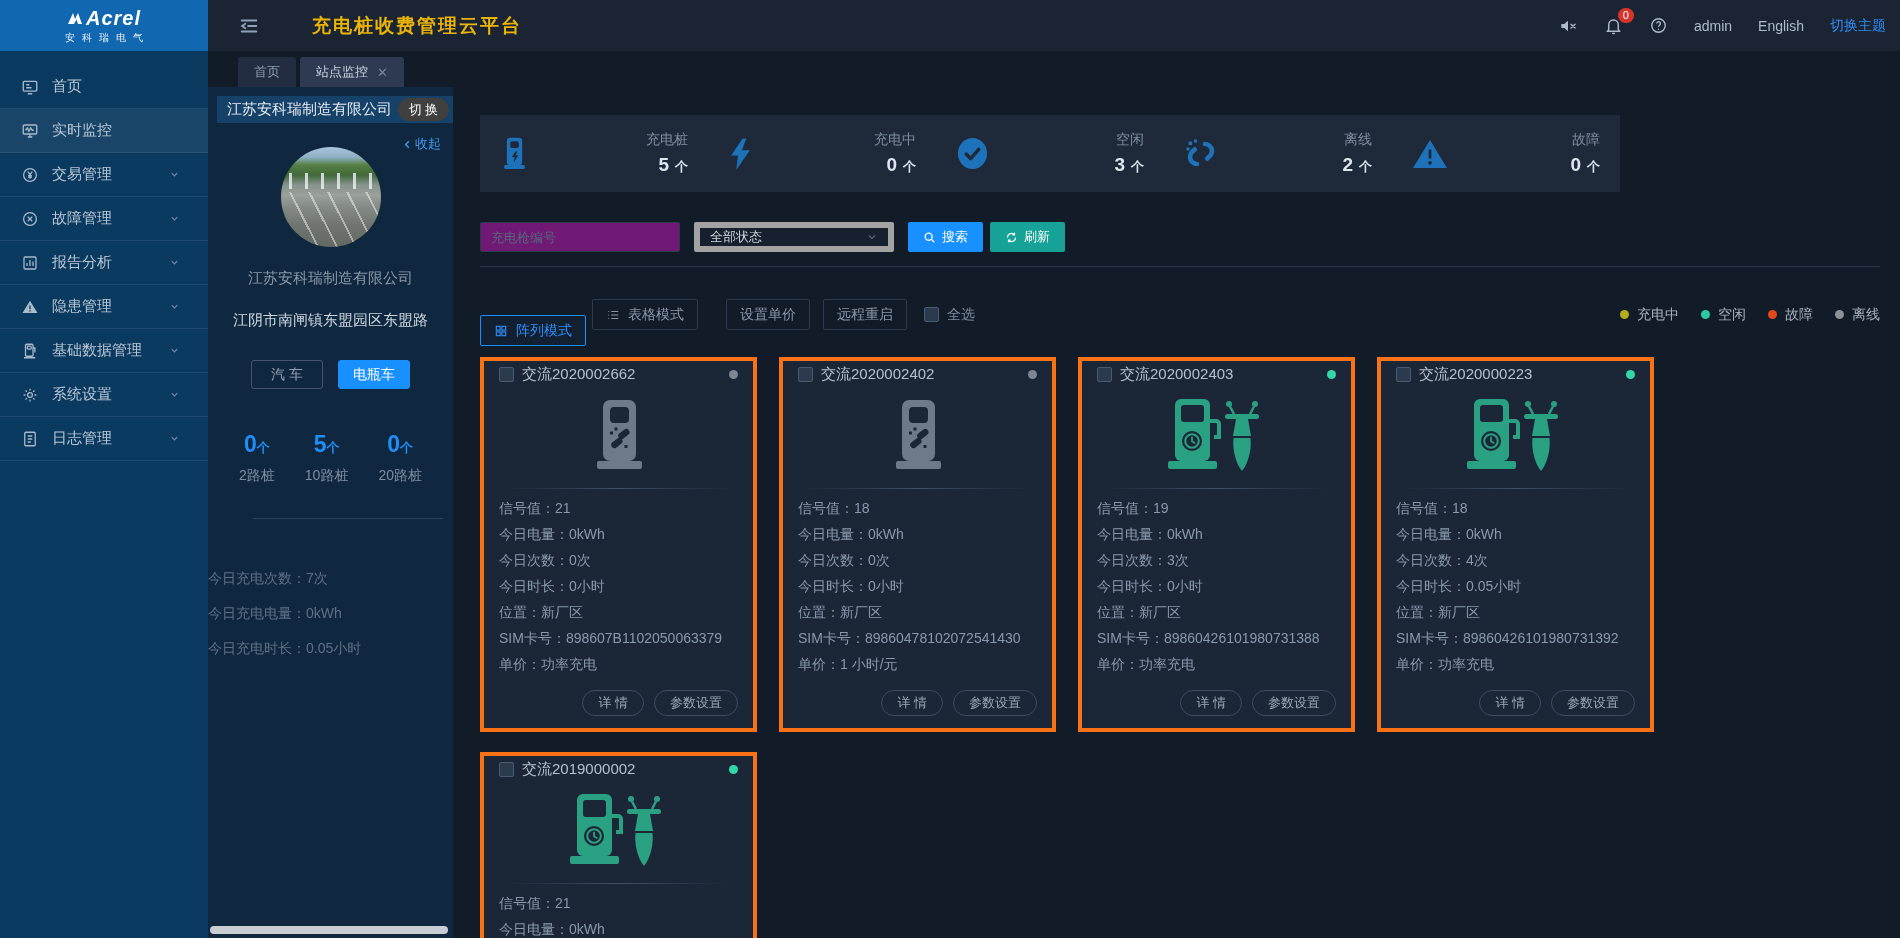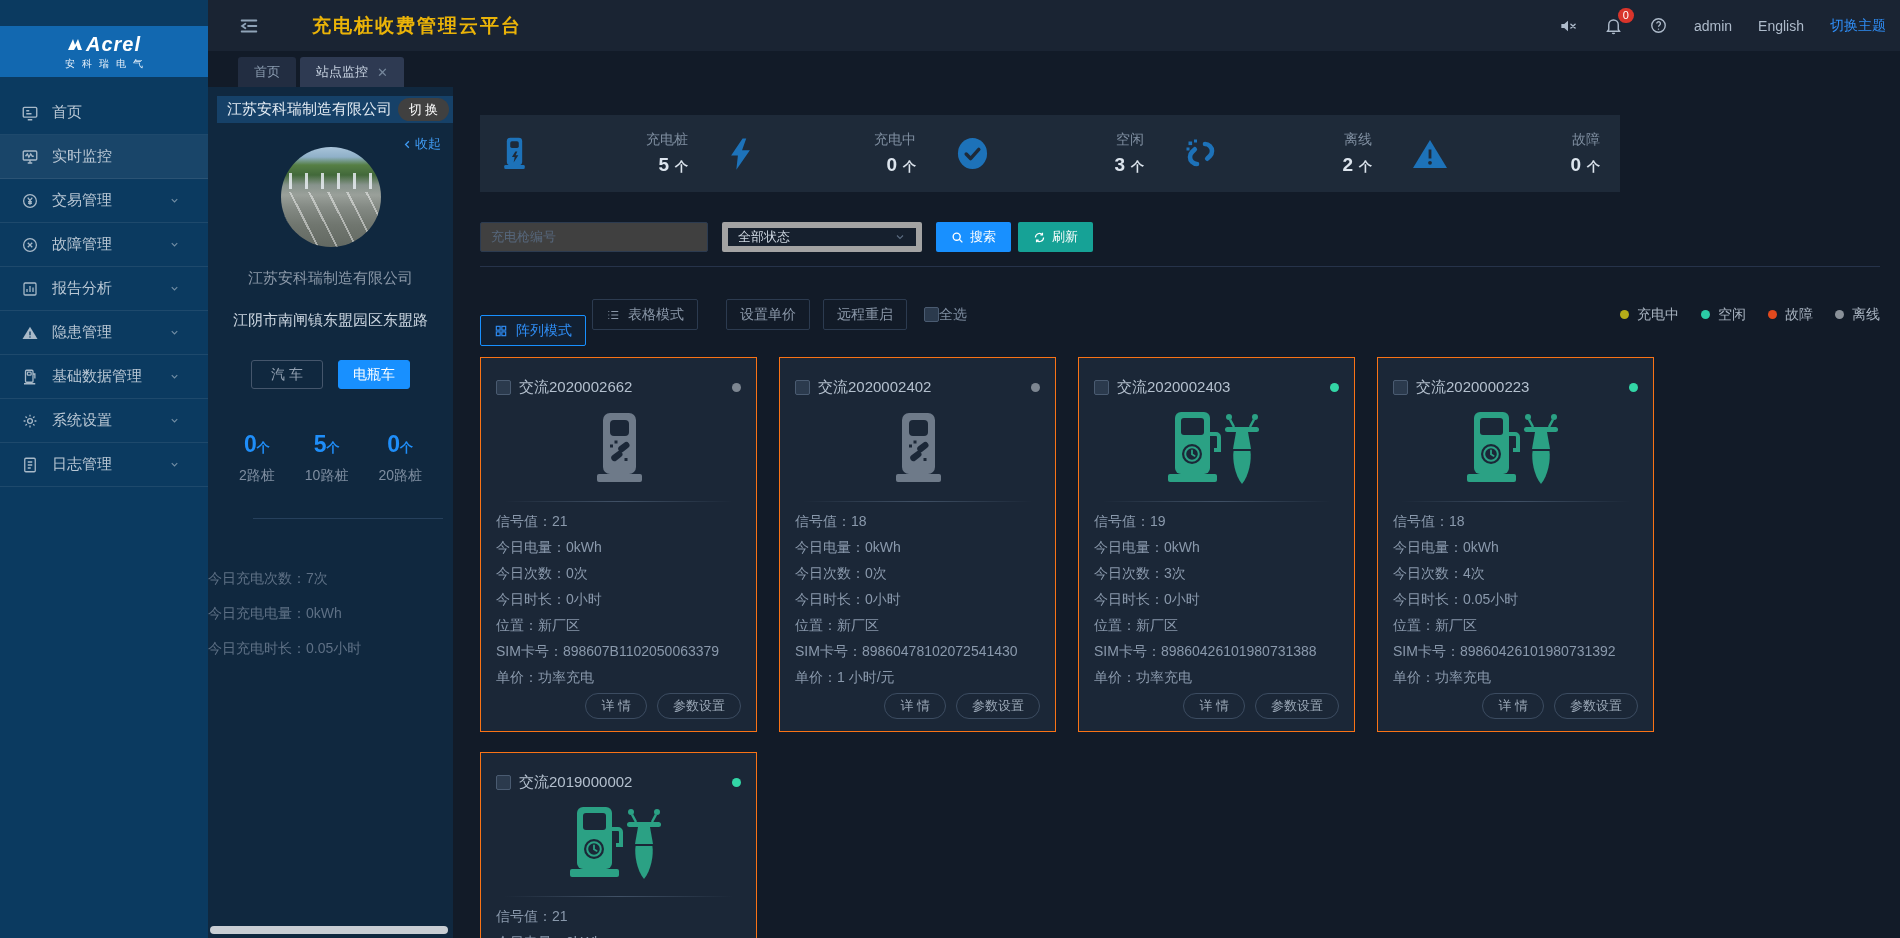--- a/index.html
+++ b/index.html
@@ -2,21 +2,21 @@
 <html><head>
 <meta charset="utf-8">
 <style>
   * { margin:0; padding:0; box-sizing:border-box; }
   html,body { width:1900px; height:938px; overflow:hidden; background:#121b28;
     font-family:"Liberation Sans","DejaVu Sans",sans-serif; }
   .app { display:flex; width:1900px; height:938px; }
 
   
   .sidebar { width:208px; background:#0b3a60; flex-shrink:0; }
-  .logo { height:51px; background:#1268b0; display:flex; flex-direction:column; align-items:center; justify-content:center;margin-top:26px; }
+  .logo { height:51px; background:#1268b0; display:flex; flex-direction:column; align-items:center; justify-content:center; }
   .logo-brand { color:#fff; font-weight:bold; font-style:italic; font-size:20px; letter-spacing:1px; display:flex; align-items:center; gap:3px; }
   .logo-sub { color:#eaf3fb; font-size:10px; letter-spacing:7px; margin-top:1px; padding-left:7px; }
   .menu { margin-top:14px; }
   .menu-item { height:44px; display:flex; align-items:center; padding:0 12px 0 20px; color:#b9c7d4; font-size:15px; border-bottom:1px solid rgba(255,255,255,.08); cursor:pointer; }
   .menu-item.active { background:rgba(255,255,255,.06); }
   .menu-item .icn { width:20px; margin-right:12px; display:inline-flex; justify-content:center; color:#a9bac9; }
   .menu-item .arrow { margin-left:auto; opacity:.65; }
   .menu-label { white-space:nowrap; }
 
   
@@ -67,43 +67,43 @@
   .main { flex:1; padding:28px 20px 0 27px; min-width:0; overflow:hidden; }
   .summary-row { display:flex; gap:0; }
   .sum-card { width:228px; height:77px; background:#1e2a39; display:flex; align-items:center; padding:0 20px; flex-shrink:0; }
   .sum-ic { color:#1d72b9; display:flex; }
   .sum-right { margin-left:auto; text-align:right; }
   .sum-label { color:#7f8ea0; font-size:14px; }
   .sum-count { color:#dde5ee; font-size:19px; font-weight:bold; margin-top:5px; }
   .sum-unit { font-size:13px; margin-left:6px; }
 
   .filter-row { margin-top:30px; display:flex; align-items:center; }
-  .f-input { width:228px; height:30px; background:#404040; border:1px solid #2c3b50; color:#c6d0da; padding:0 10px; font-size:13px; border-radius:2px; outline:none;font-family:Liberation Serif, serif; }
+  .f-input { width:200px; height:30px; background:#701a75; border:1px solid #2c3b50; color:#c6d0da; padding:0 10px; font-size:13px; border-radius:2px; outline:none; }
   .f-input::placeholder { color:#56677c; }
   .f-select { width:200px; height:30px; background:#16202e; border:6px solid #a3a3a3; margin-left:14px; display:flex; align-items:center; justify-content:space-between; padding:0 10px; color:#cfd8e2; font-size:13px; border-radius:2px; cursor:pointer; }
   .f-select .icn { color:#5a6b80; display:flex; }
   .btn { height:30px; padding:0 15px; border:none; border-radius:2px; color:#fff; font-size:13px; display:flex; align-items:center; gap:6px; cursor:pointer; }
   .btn-search { background:#1890ff; margin-left:14px; }
   .btn-refresh { background:#16a296; margin-left:7px; }
 
   .hr { margin-top:14px; border-top:1px solid #26334a; }
 
   .toolbar-row { margin-top:16px; display:flex; align-items:center; }
   .mode-btn { height:31px; display:flex; align-items:center; gap:8px; padding:0 13px; font-size:14px; border:1px solid #2c3b50; color:#8a97a8; background:transparent; border-radius:2px; cursor:pointer; }
   .mode-btn .icn { display:flex; }
   .mode-btn.active { border-color:#1890ff; color:#2f8df5; background:rgba(24,144,255,.05);margin-top:32px; }
   .gap6 { margin-left:6px; } .gap28 { margin-left:28px; } .gap13 { margin-left:13px; }
-  .select-all { margin-left:17px; display:flex; align-items:center; gap:0; color:#7e8da0; font-size:14px; cursor:pointer; }
+  .select-all { margin-left:17px; display:flex; align-items:center; gap:8px; color:#7e8da0; font-size:14px; cursor:pointer; }
   .cbx { width:15px; height:15px; background:#2b3a4d; border:1px solid #4a5b71; border-radius:2px; display:inline-block; flex-shrink:0; cursor:pointer; }
   .legend { margin-left:auto; display:flex; align-items:center; gap:22px; }
   .legend-item { display:flex; align-items:center; gap:8px; color:#a8b3c0; font-size:14px; }
   .ldot { width:9px; height:9px; border-radius:50%; display:inline-block; }
 
   .grid { margin-top:11px; display:grid; grid-template-columns:repeat(4,277px); gap:20px 22px; }
-  .dev-card { height:375px; background:#1b2737; border:1px solid #f97316; display:flex; flex-direction:column; padding:20px 15px 12px; }
+  .dev-card { height:375px; background:#1b2737; border:4px solid #f97316; display:flex; flex-direction:column; padding:4px 15px 12px; }
   .dev-head { display:flex; align-items:center; gap:8px; }
   .dev-title { color:#b4c0ce; font-size:15px; white-space:nowrap; }
   .dot { width:9px; height:9px; border-radius:50%; margin-left:auto; flex-shrink:0; }
   .dev-icon { height:104px; display:flex; align-items:center; justify-content:center; }
   .dev-icon.offline { color:#6e7a89; }
   .dev-icon.online { color:#2ba184; }
   .dev-divider { height:1px; background:linear-gradient(90deg,rgba(95,115,140,0),rgba(95,115,140,.55),rgba(95,115,140,0)); margin:0 8px; }
   .dev-fields { margin-top:6px; }
   .dev-field { color:#8a99ac; font-size:14px; line-height:26px; white-space:nowrap; }
   .dev-foot { margin-top:auto; display:flex; justify-content:flex-end; gap:10px; }

